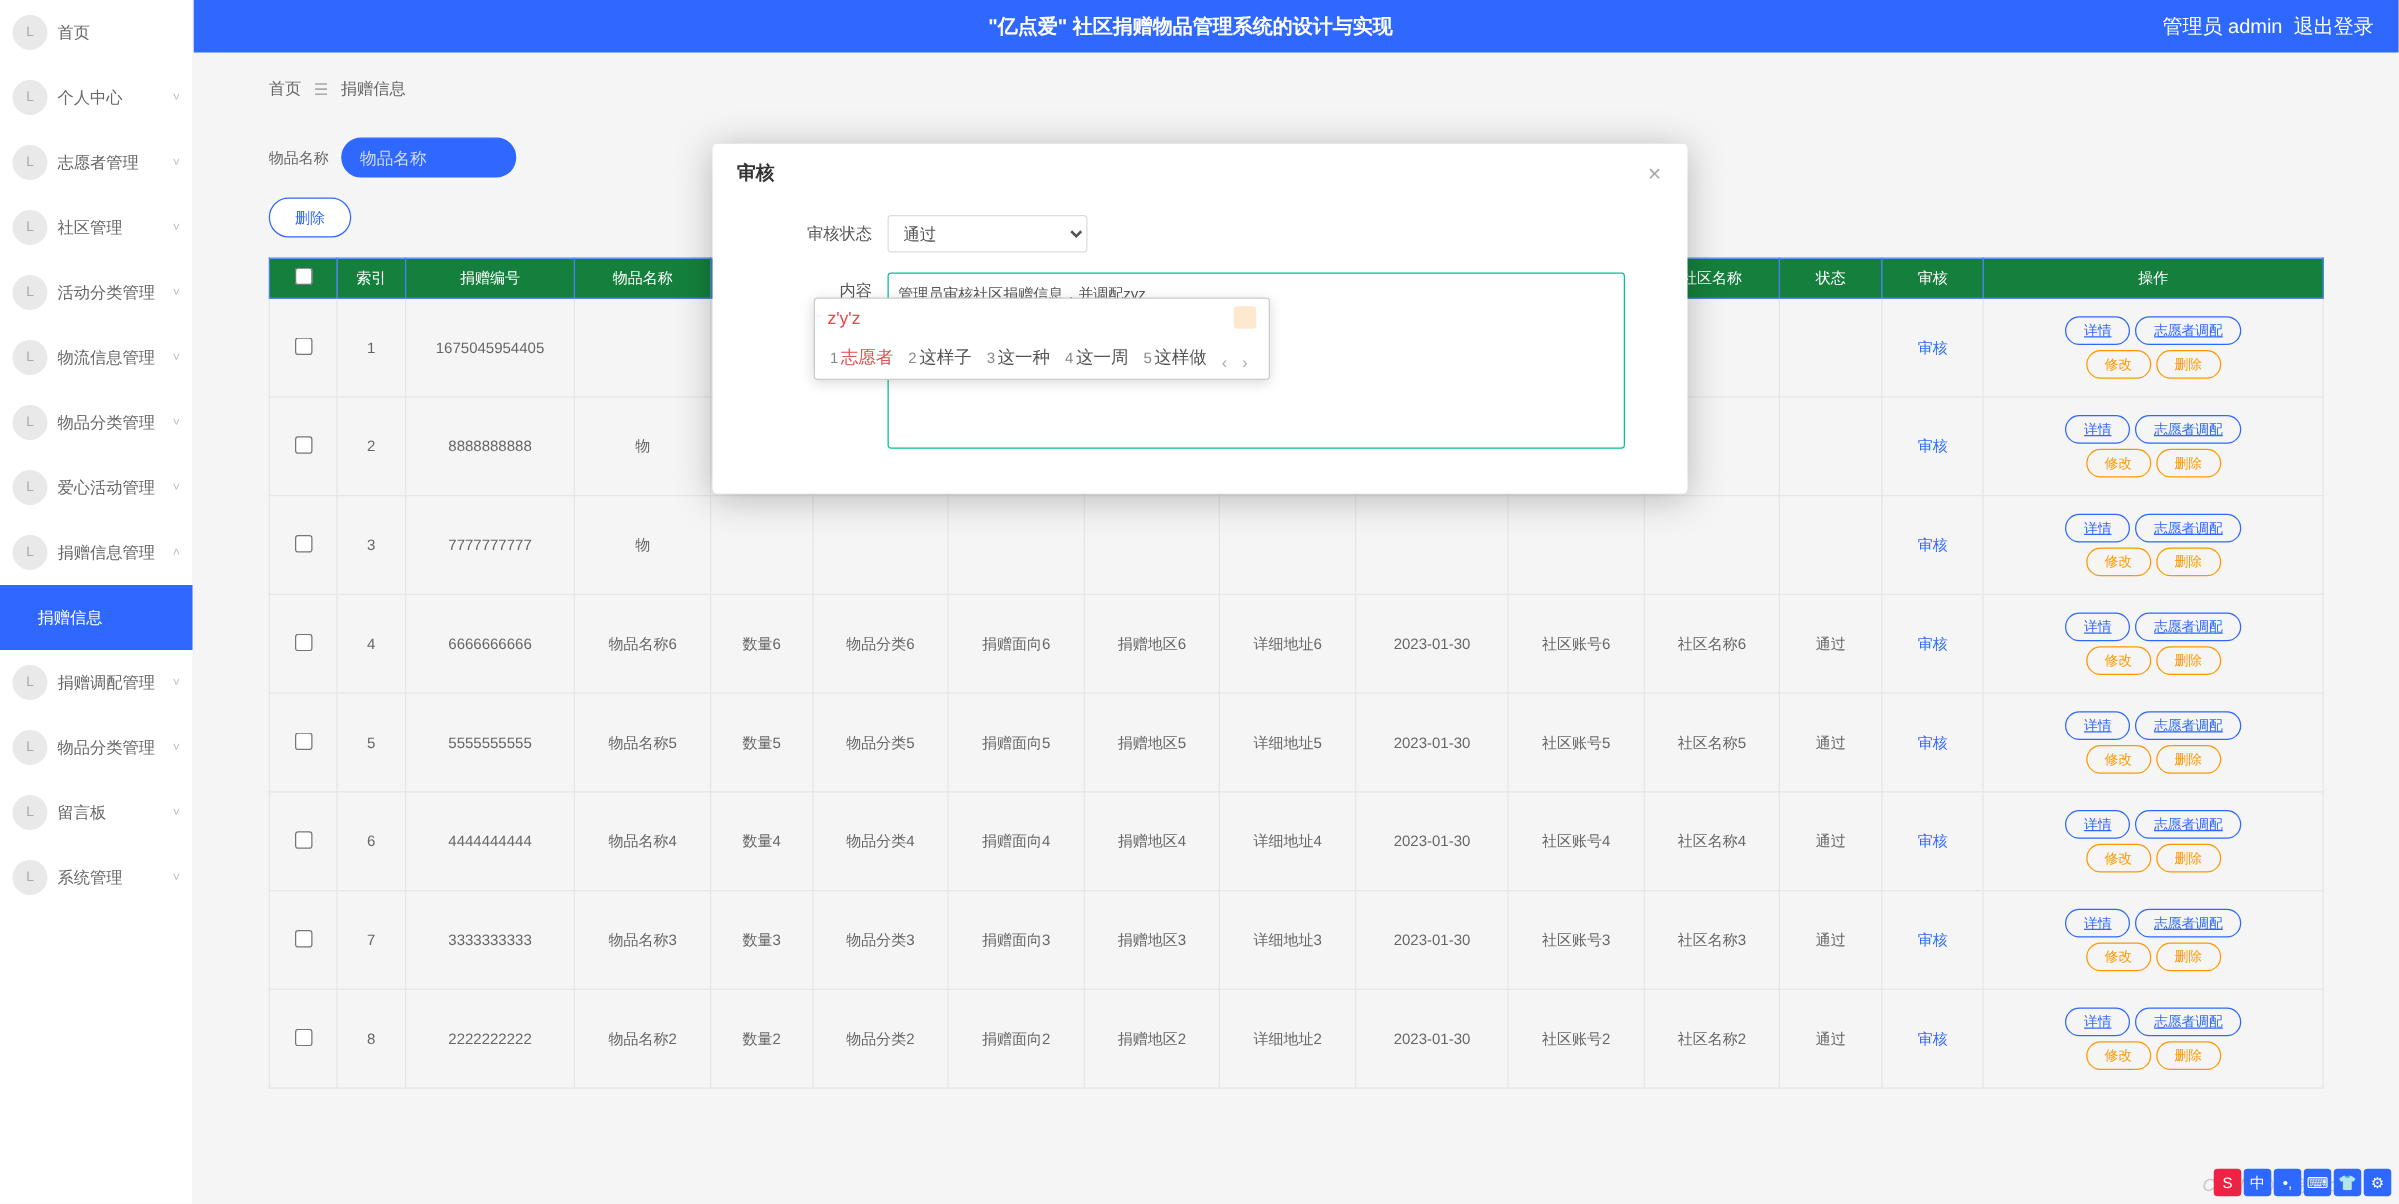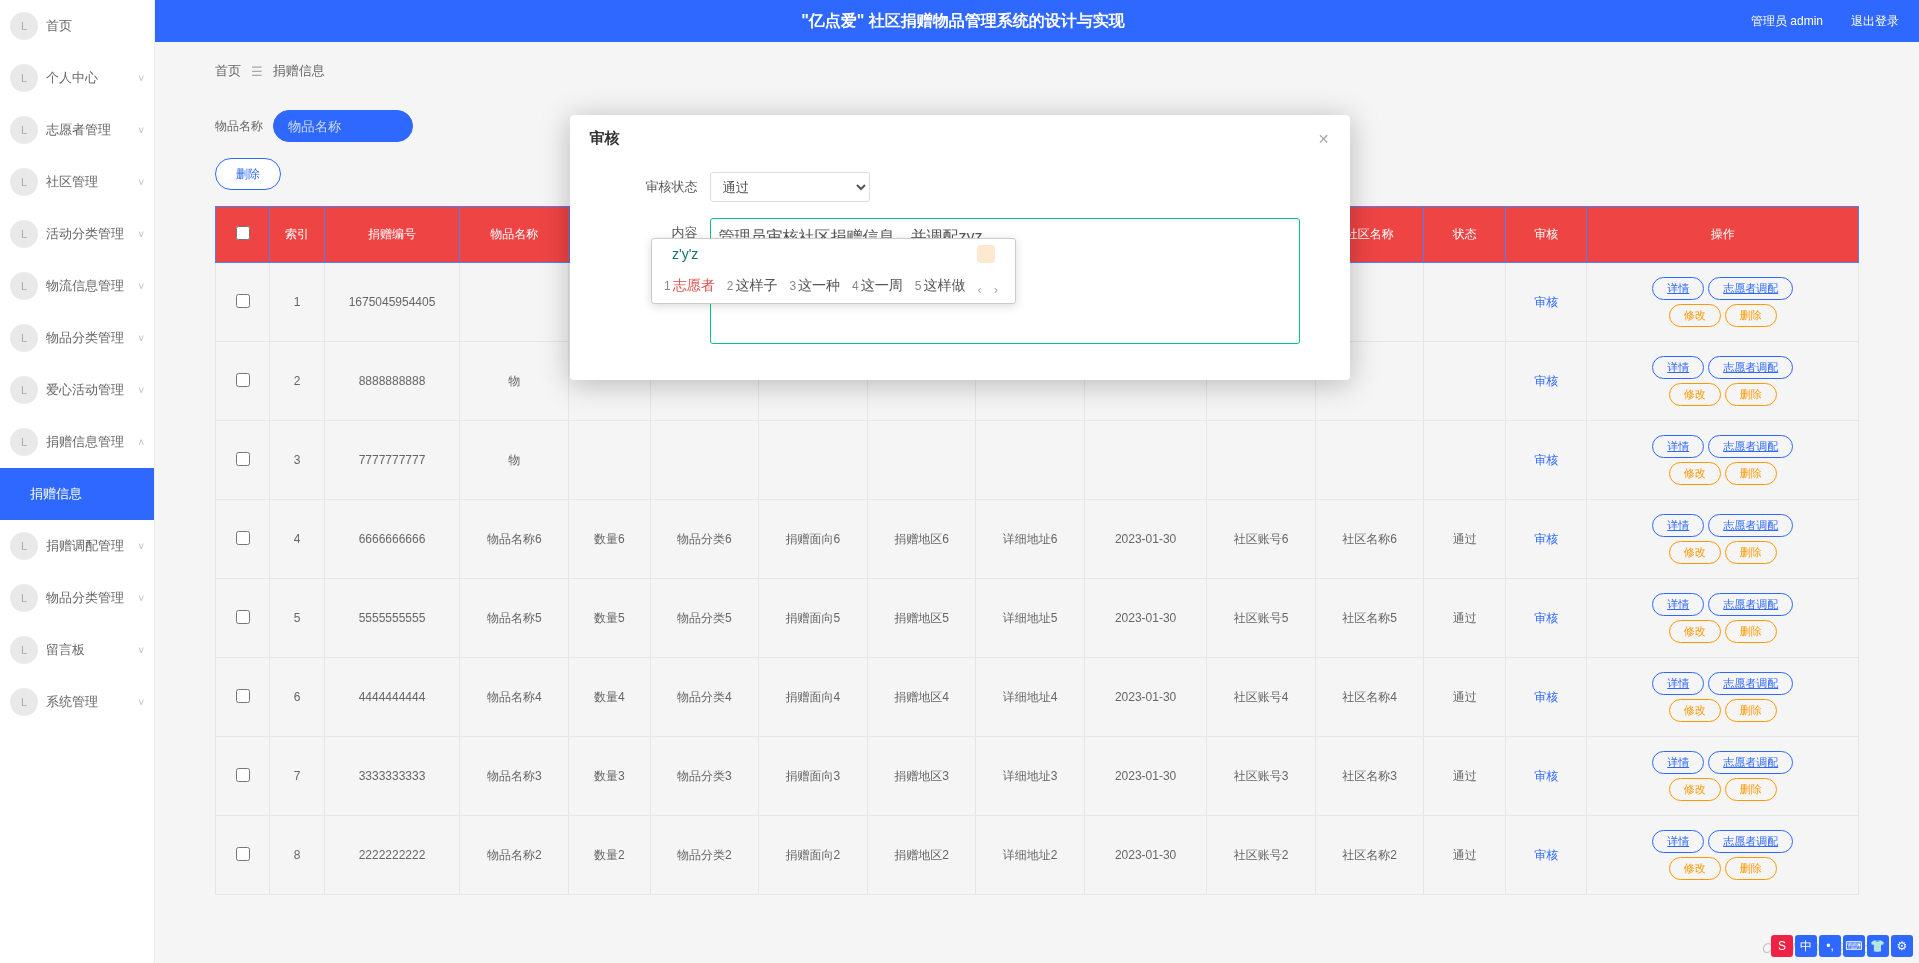--- a/index.html
+++ b/index.html
@@ -12,61 +12,61 @@
 .side-item.active { background: #2e68ff; color: #fff; padding-left: 30px; }
 .side-icon { width: 28px; height: 28px; border-radius: 50%; background: #e9e9e9; display: flex; align-items: center; justify-content: center; margin-right: 8px; }
 .side-icon-l { font-size: 11px; color: #aaa; }
 .side-label { flex: 1; font-size: 13px; }
 .side-arrow { font-size: 10px; color: #bbb; }
 
 
 .main { flex: 1; display: flex; flex-direction: column; }
 .topbar { height: 42px; background: #2e68ff; color: #fff; display: flex; align-items: center; padding: 0 20px; }
 .topbar-title { flex: 1; text-align: center; font-size: 16px; font-weight: bold; }
-.topbar-right { font-size: 12px; display: flex; gap: 28px; text-align: right; }
+.topbar-right { font-size: 16px; display: flex; gap: 9px; text-align: right; }
 
 .content { padding: 20px 60px; flex: 1; overflow: auto; }
 .breadcrumb { display: flex; align-items: center; gap: 10px; font-size: 13px; color: #666; margin-bottom: 30px; }
 .bc-sep { color: #aaa; }
 
 .filters { display: flex; align-items: center; gap: 10px; margin-bottom: 16px; flex-wrap: wrap; }
 .filter-label { font-size: 12px; color: #666; }
 .filter-input { height: 32px; border: 1px solid #2e68ff; border-radius: 16px; padding: 0 14px; background: #2e68ff; color: #fff; width: 140px; }
 .filter-input::placeholder { color: #d0dcff; }
 .pill-btn { height: 32px; padding: 0 20px; border: 1px solid #2e68ff; color: #2e68ff; border-radius: 16px; background: #fff; cursor: pointer; font-size: 12px; }
 
 
 .table { width: 100%; border-collapse: collapse; border: 1px solid #e0e0e0; }
-.table th { background: #ef4444; color: #fff; font-weight: normal; height: 56px; font-size: 12px; border: 1px solid #4a7fff; }
+.table th { background: #15803d; color: #fff; font-weight: normal; height: 32px; font-size: 12px; border: 1px solid #4a7fff; }
 .table td { border: 1px solid #e6e6e6; text-align: center; font-size: 12px; color: #666; padding: 12px 6px; }
 .table tbody tr { height: 72px; }
 .chk { width: 14px; height: 14px; }
 .op-btn { display: inline-block; padding: 3px 14px; border: 1px solid #ff9800; color: #ff9800; border-radius: 12px; font-size: 11px; cursor: pointer; margin: 2px; }
 .op-btn.blue { border-color: #2e68ff; color: #2e68ff; text-decoration: underline; }
 .review-link { color: #2e68ff; cursor: pointer; font-size: 12px; }
 
 
 .overlay { position: absolute; inset: 0; background: rgba(0,0,0,0); display: flex; align-items: flex-start; justify-content: center; padding-top: 115px; pointer-events: none; }
 .modal { width: 780px; background: #fff; border-radius: 4px; box-shadow: 0 4px 30px rgba(0,0,0,0.25); pointer-events: auto; }
 .modal-hd { display: flex; align-items: center; padding: 14px 20px; }
 .modal-title { font-size: 15px; font-weight: bold; color: #333; flex: 1; }
 .modal-close { color: #aaa; cursor: pointer; font-size: 14px; }
 .modal-body { padding: 10px 50px 20px 70px; }
 .form-row { display: flex; align-items: flex-start; margin-bottom: 16px; }
 .form-label { width: 70px; text-align: right; padding-right: 12px; font-size: 13px; color: #555; padding-top: 6px; }
 .form-select { height: 30px; width: 160px; border: 1px solid #ddd; border-radius: 3px; padding: 0 8px; color: #555; background: #fff; }
-.form-textarea { flex: 1; height: 126px; border: 1px solid #00c292; border-radius: 3px; padding: 8px; font-size: 16px; color: #555; resize: none; outline: none; }
+.form-textarea { flex: 1; height: 141px; border: 1px solid #00c292; border-radius: 3px; padding: 8px; font-size: 12px; color: #555; resize: none; outline: none; }
 .modal-ft { padding: 14px 20px; text-align: right; border-top: none; }
 .btn { height: 32px; padding: 0 18px; border-radius: 3px; font-size: 13px; cursor: pointer; }
 .btn-cancel { background: #fff; border: 1px solid #ddd; color: #666; margin-right: 8px; }
 .btn-ok { background: #00a78e; border: 1px solid #00a78e; color: #fff; }
 
 
 .ime { position: absolute; left: 651px; top: 238px; width: 365px; background: #fff; border: 1px solid #ccc; border-radius: 3px; box-shadow: 0 2px 10px rgba(0,0,0,0.15); }
-.ime-top { padding: 6px 20px; color: #0f766e; font-size: 14px; display:flex; justify-content:space-between; align-items:center;}
+.ime-top { padding: 6px 10px; color: #ef4444; font-size: 14px; display:flex; justify-content:space-between; align-items:center;}
 .ime-logo { width:18px; height:18px; background:#ffe8d0; border-radius:3px; }
 .ime-cands { display: flex; align-items: flex-end; padding: 6px 8px; gap: 4px; }
 .cand { font-size: 14px; padding: 2px 4px; white-space:nowrap; }
 .cand-num { color: #888; font-size: 12px; margin-right:2px;}
 .cand.sel { color: #d9534f; }
 .cand-nav { color: #aaa; cursor: pointer; padding: 0 4px; }
 
 .watermark { position: absolute; right: 30px; bottom: 5px; font-size: 14px; color: #c7c7c7; font-style: italic; }
 .toolbar-float { position:absolute; right:6px; bottom:6px; display:flex; gap:2px; }
 .tool-f { width:22px; height:22px; border-radius:3px; font-size:12px; color:#fff; display:flex; align-items:center; justify-content:center; }

